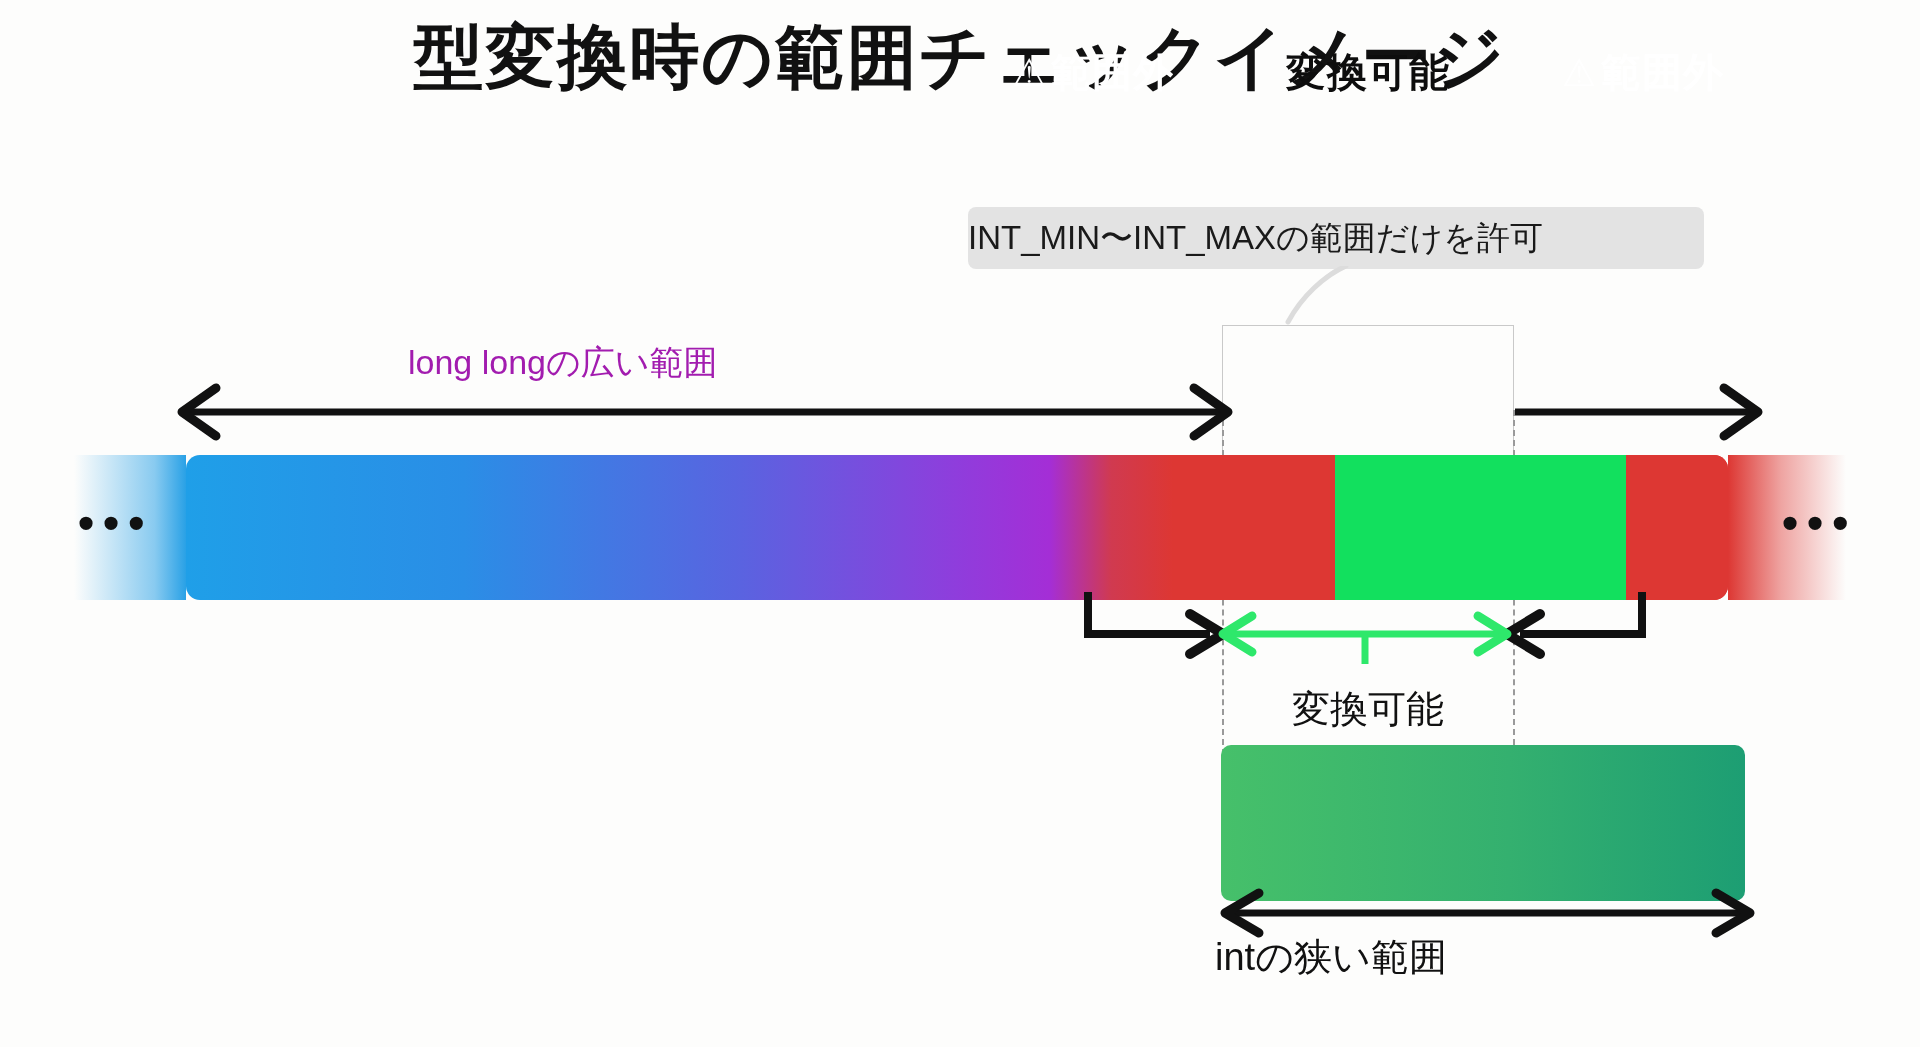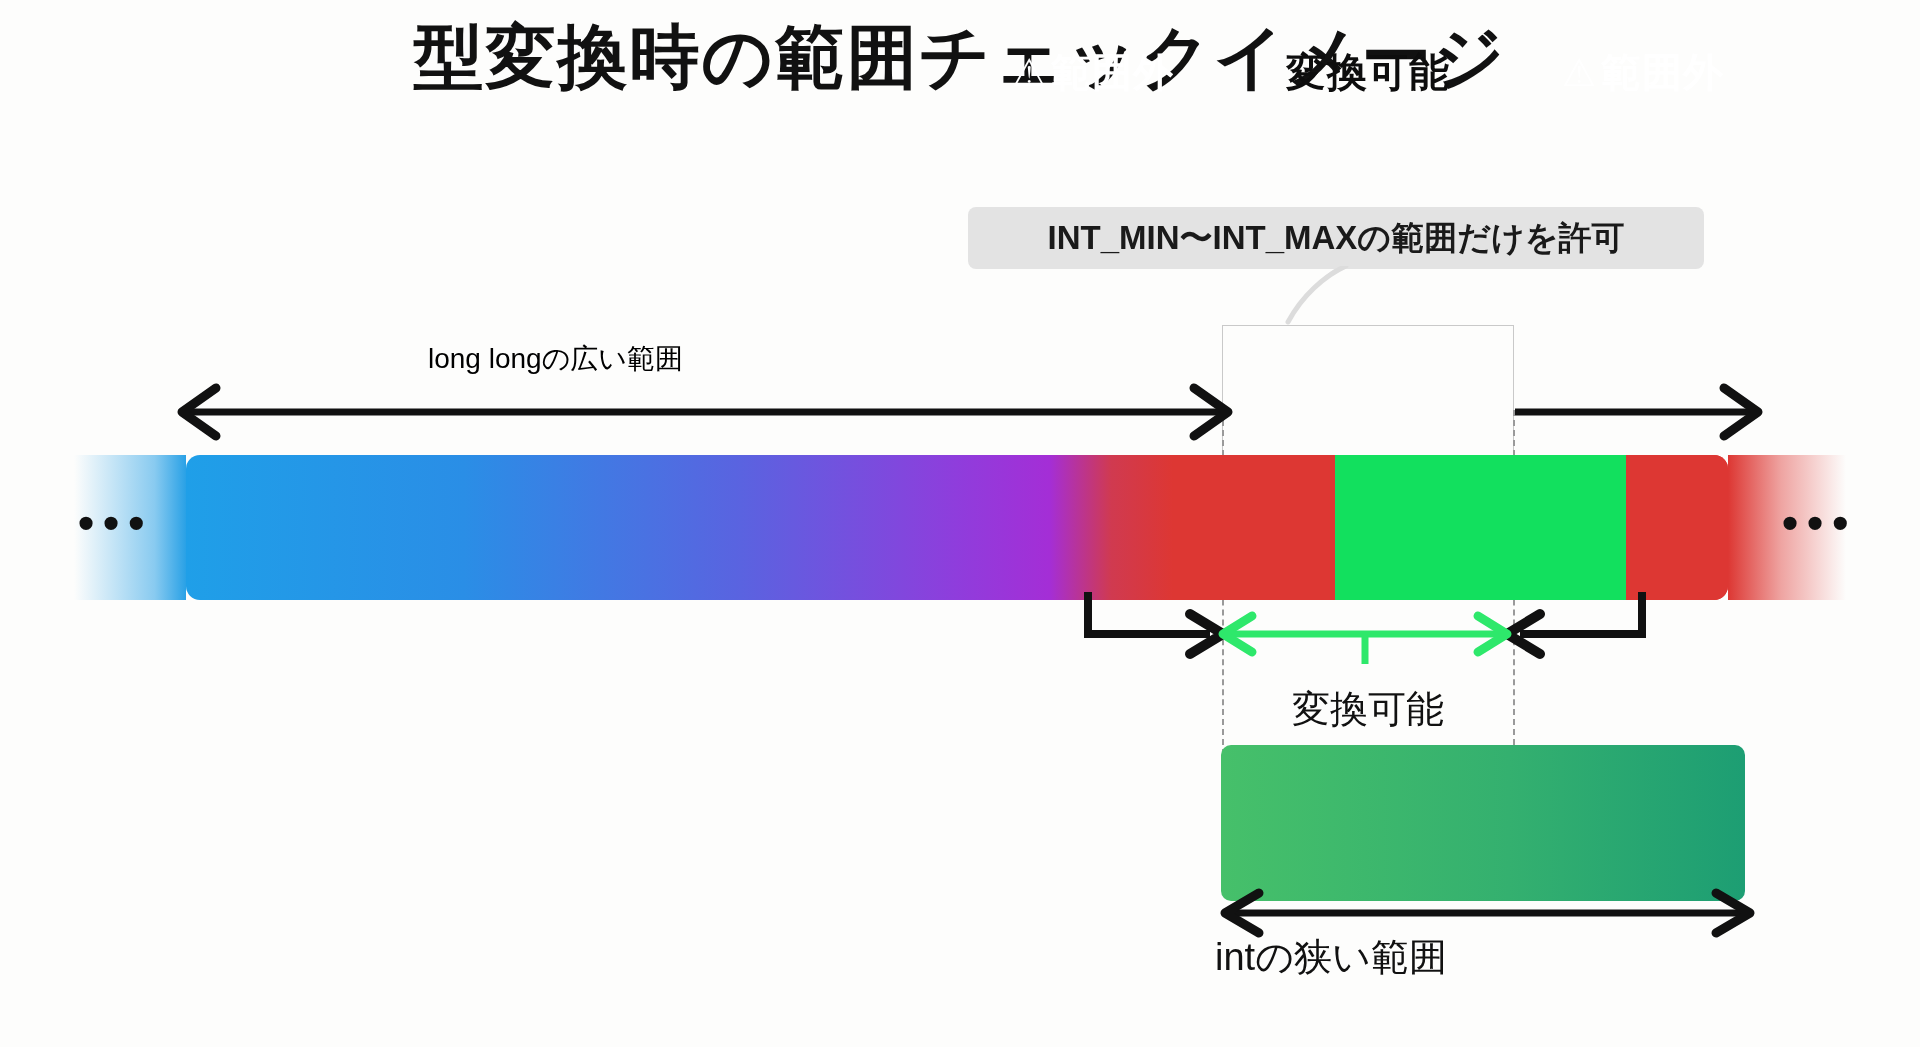--- a/index.html
+++ b/index.html
@@ -41,23 +41,22 @@
   .callout {
     position: absolute;
     left: 968px;
     top: 207px;
     width: 736px;
     height: 62px;
     background: #e3e3e3;
     border-radius: 8px;
     display: flex;
     align-items: center;
-    justify-content: center;
     font-size: 33px;
-    font-weight: 700;
+    font-weight: 400;
     color: #1a1a1a;
     white-space: nowrap;
   }
   .callout-tail {
     position: absolute;
     left: 1262px;
     top: 266px;
     width: 90px;
     height: 60px;
     pointer-events: none;
@@ -83,25 +82,24 @@
     border-left: 2.5px dashed #9a9a9a;
   }
   .vguide.left  { left: 1222px; top: 410px; height: 345px; }
   .vguide.right { left: 1513px; top: 410px; height: 345px; }
 
   
   .ll-label {
     position: absolute;
     left: 408px;
     top: 340px;
-    font-size: 28px;
+    font-size: 34px;
     font-weight: 400;
-    color: #000000;
-    white-space: nowrap;
-    margin-left: 20px;
+    color: #a21caf;
+    white-space: nowrap;
   }
   .ll-arrow-svg {
     position: absolute;
     left: 160px;
     top: 392px;
     width: 1620px;
     height: 40px;
     overflow: visible;
   }
 

